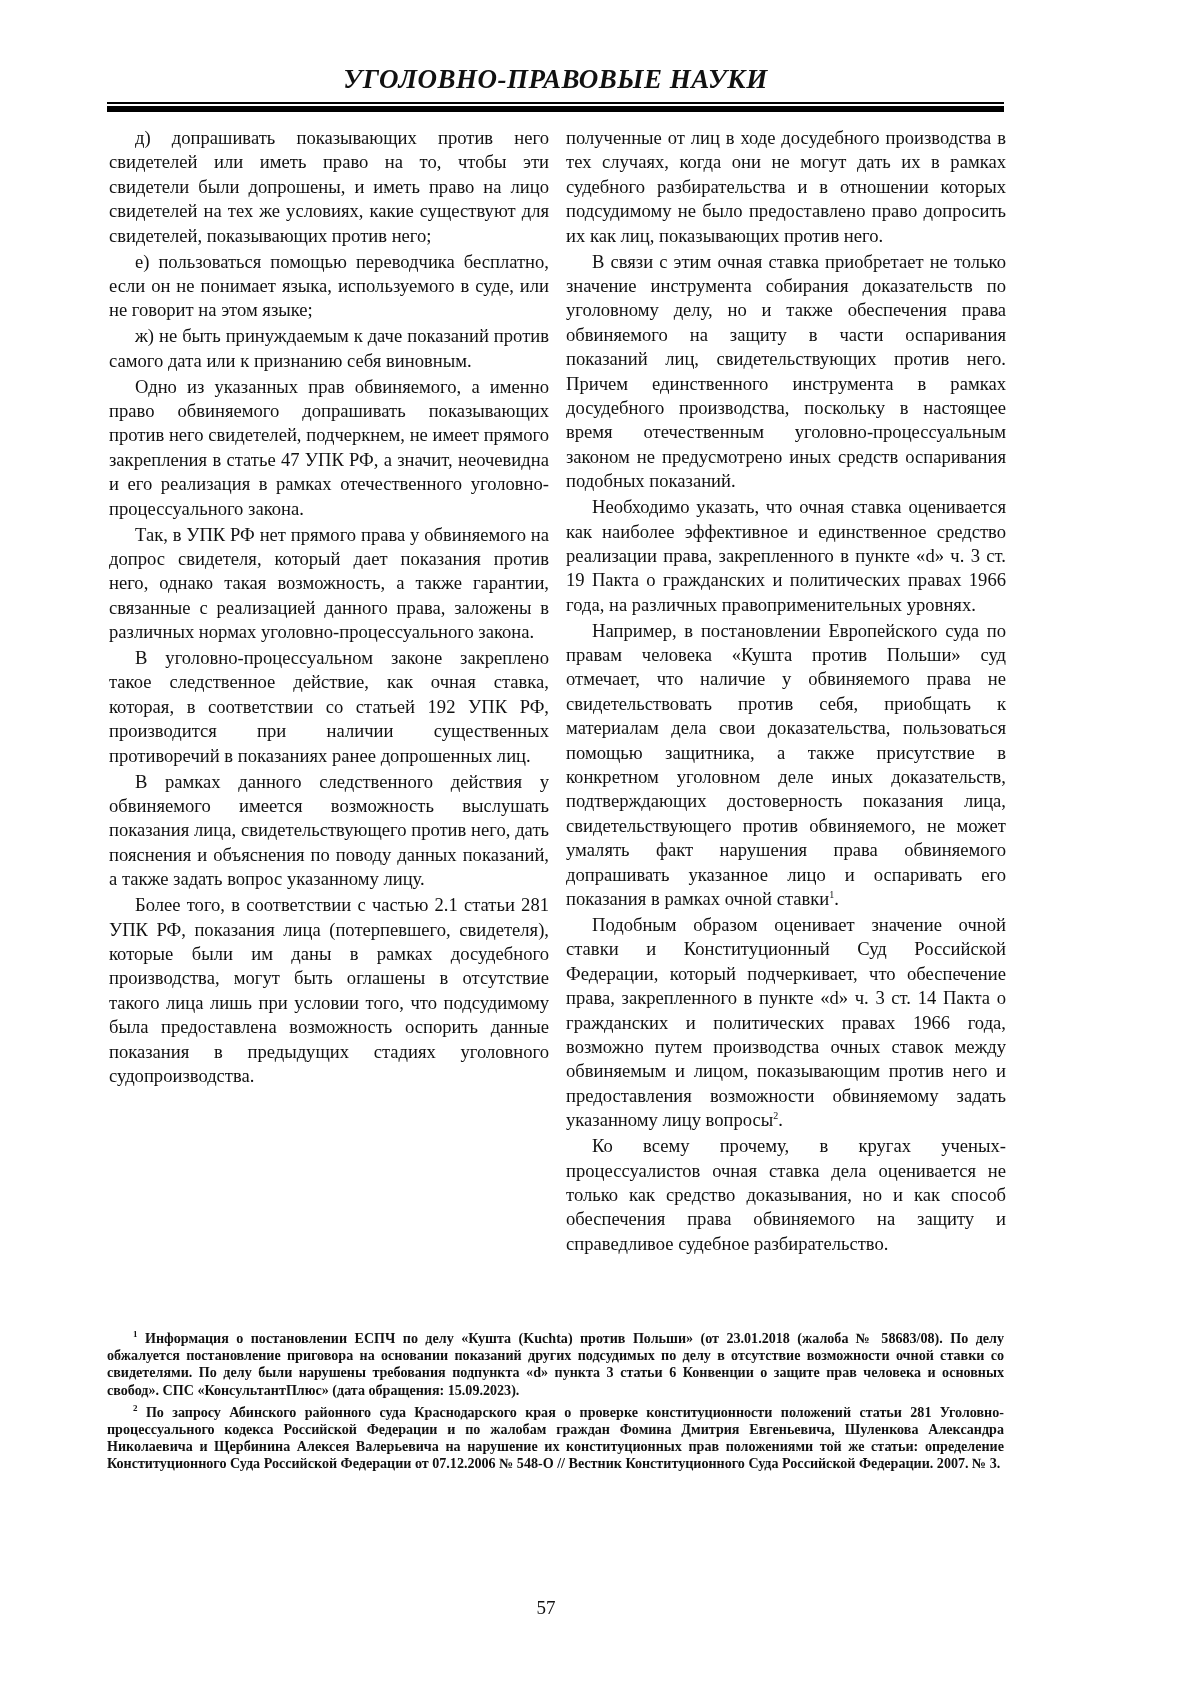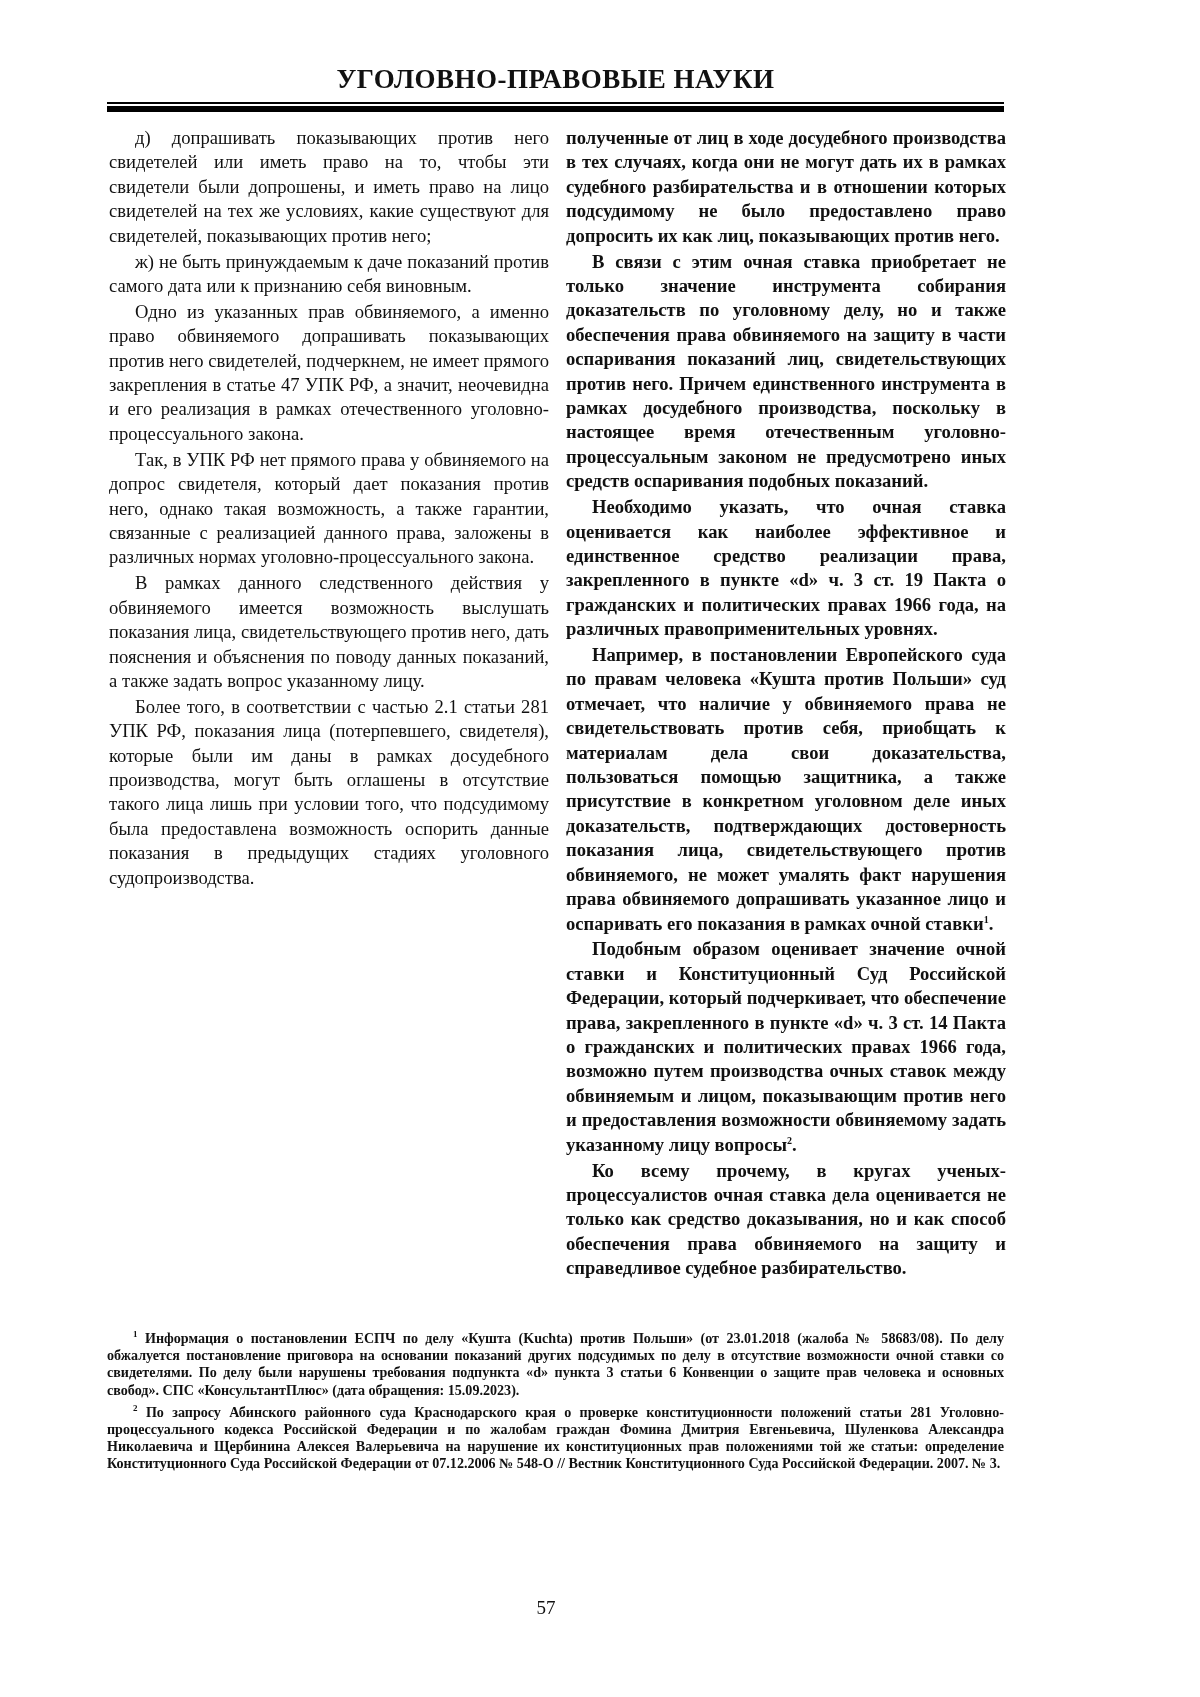--- a/index.html
+++ b/index.html
@@ -1,49 +1,51 @@
 <!DOCTYPE html>
 <html><head>
 <meta charset="utf-8">
 <style>
   html, body { margin: 0; padding: 0; background: #ffffff; }
   body { width: 1200px; height: 1697px; position: relative; overflow: hidden;
          font-family: "Liberation Serif", "DejaVu Serif", serif; color: #111; }
   .header { position: absolute; left: 107px; top: 62px; width: 897px; text-align: center; }
-  .header h1 { margin: 0; font-size: 27px; font-weight: bold; letter-spacing: 0.5px;
+  .header h1 { margin: 0; font-size: 27px; font-style: italic; font-weight: bold; letter-spacing: 0.5px;
                line-height: 34px; font-family: "Liberation Serif", serif; }
   .rule1 { position: absolute; left: 107px; top: 102px; width: 897px; height: 2px; background: #000; }
   .rule2 { position: absolute; left: 107px; top: 106px; width: 897px; height: 6px; background: #000; }
   .col { position: absolute; top: 126px; width: 440px; font-size: 18.6px; line-height: 24.4px;
          text-align: justify; }
   .col.left { left: 109px; }
-  .col.right { left: 566px; font-weight: bold; }
+  .col.right { left: 566px; }
   .col p { margin: 0 0 1.5px 0; text-indent: 26px; hyphens: manual; }
   .col p.noindent { text-indent: 0; }
   sup { font-size: 10px; line-height: 0; vertical-align: super; }
   .footnotes { position: absolute; left: 107px; top: 1330px; width: 897px; font-size: 14.1px; line-height: 17.2px;
                text-align: justify; }
   .footnotes p { margin: 0 0 5px 0; text-indent: 26px; font-weight: bold; }
   .footnotes sup { font-size: 9px; }
   .pagenum { position: absolute; left: 0; top: 1597px; width: 1092px; text-align: center; font-size: 19px; }
 </style>
 </head>
 <body>
 
 <div class="header">
   <h1>УГОЛОВНО-ПРАВОВЫЕ НАУКИ</h1>
 </div>
 <div class="rule1"></div>
 <div class="rule2"></div>
 
 <div class="col left">
   <p>д) допрашивать показывающих против него свидетелей или иметь право на то, чтобы эти свидетели были допрошены, и иметь право на лицо свидетелей на тех же условиях, какие существуют для свидетелей, показывающих против него;</p>
+  <p>е) пользоваться помощью переводчика бесплатно, если он не понимает языка, используемого в суде, или не говорит на этом языке;</p>
   <p>ж) не быть принуждаемым к даче показаний против самого дата или к признанию себя виновным.</p>
   <p>Одно из указанных прав обвиняемого, а именно право обвиняемого допрашивать показывающих против него свидетелей, подчеркнем, не имеет прямого закрепления в статье 47 УПК РФ, а значит, неочевидна и его реализация в рамках отечественного уголовно-процессуального закона.</p>
   <p>Так, в УПК РФ нет прямого права у обвиняемого на допрос свидетеля, который дает показания против него, однако такая возможность, а также гарантии, связанные с реализацией данного права, заложены в различных нормах уголовно-процессуального закона.</p>
+  <p>В уголовно-процессуальном законе закреплено такое следственное действие, как очная ставка, которая, в соответствии со статьей 192 УПК РФ, производится при наличии существенных противоречий в показаниях ранее допрошенных лиц.</p>
   <p>В рамках данного следственного действия у обвиняемого имеется возможность выслушать показания лица, свидетельствующего против него, дать пояснения и объяснения по поводу данных показаний, а также задать вопрос указанному лицу.</p>
   <p>Более того, в соответствии с частью 2.1 статьи 281 УПК РФ, показания лица (потерпевшего, свидетеля), которые были им даны в рамках досудебного производства, могут быть оглашены в отсутствие такого лица лишь при условии того, что подсудимому была предоставлена возможность оспорить данные показания в предыдущих стадиях уголовного судопроизводства.</p>
 </div>
 
 <div class="col right">
   <p class="noindent">полученные от лиц в ходе досудебного производства в тех случаях, когда они не могут дать их в рамках судебного разбирательства и в отношении которых подсудимому не было предоставлено право допросить их как лиц, показывающих против него.</p>
   <p>В связи с этим очная ставка приобретает не только значение инструмента собирания доказательств по уголовному делу, но и также обеспечения права обвиняемого на защиту в части оспаривания показаний лиц, свидетельствующих против него. Причем единственного инструмента в рамках досудебного производства, поскольку в настоящее время отечественным уголовно-процессуальным законом не предусмотрено иных средств оспаривания подобных показаний.</p>
   <p>Необходимо указать, что очная ставка оценивается как наиболее эффективное и единственное средство реализации права, закрепленного в пункте «d» ч. 3 ст. 19 Пакта о гражданских и политических правах 1966 года, на различных правоприменительных уровнях.</p>
   <p><span>Например, в постановлении Европейского суда по правам человека «Кушта против Польши» суд отмечает, что наличие у обвиняемого права не свидетельствовать против себя, приобщать к материалам дела свои доказательства, пользоваться помощью защитника, а также присутствие в конкретном уголовном деле иных доказательств, подтверждающих достоверность показания лица, свидетельствующего против обвиняемого, не может умалять факт нарушения права обвиняемого допрашивать указанное лицо и оспаривать его показания в рамках очной ставки</span><sup>1</sup><span>.</span></p>
   <p><span>Подобным образом оценивает значение очной ставки и Конституционный Суд Российской Федерации, который подчеркивает, что обеспечение права, закрепленного в пункте «d» ч. 3 ст. 14 Пакта о гражданских и политических правах 1966 года, возможно путем производства очных ставок между обвиняемым и лицом, показывающим против него и предоставления возможности обвиняемому задать указанному лицу вопросы</span><sup>2</sup><span>.</span></p>

